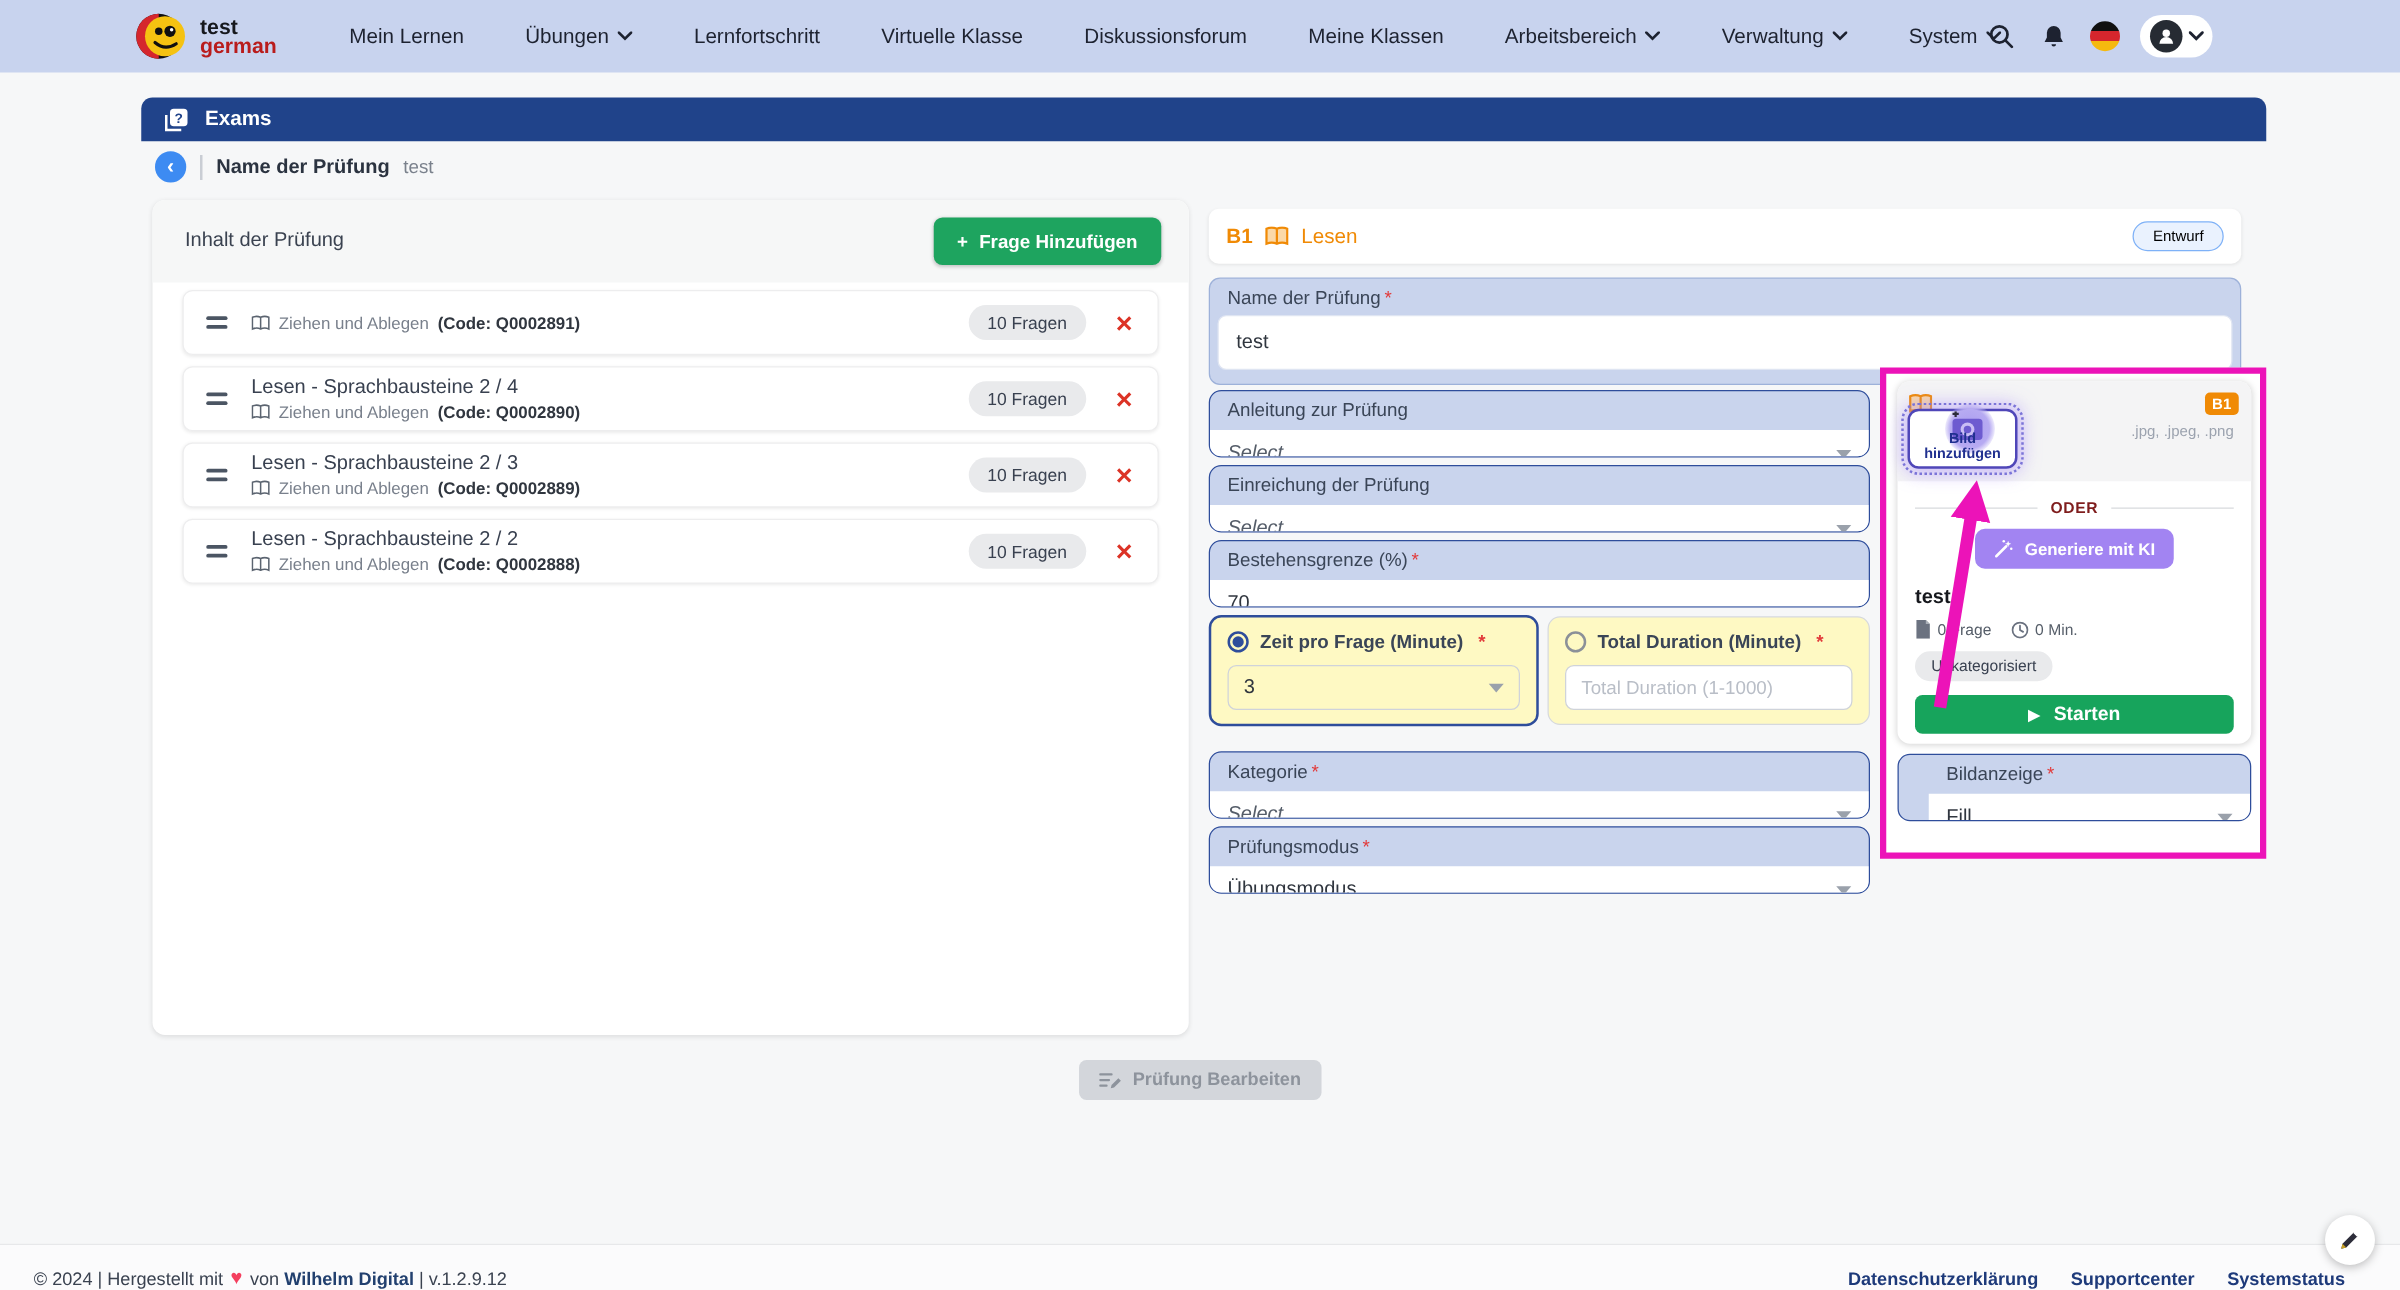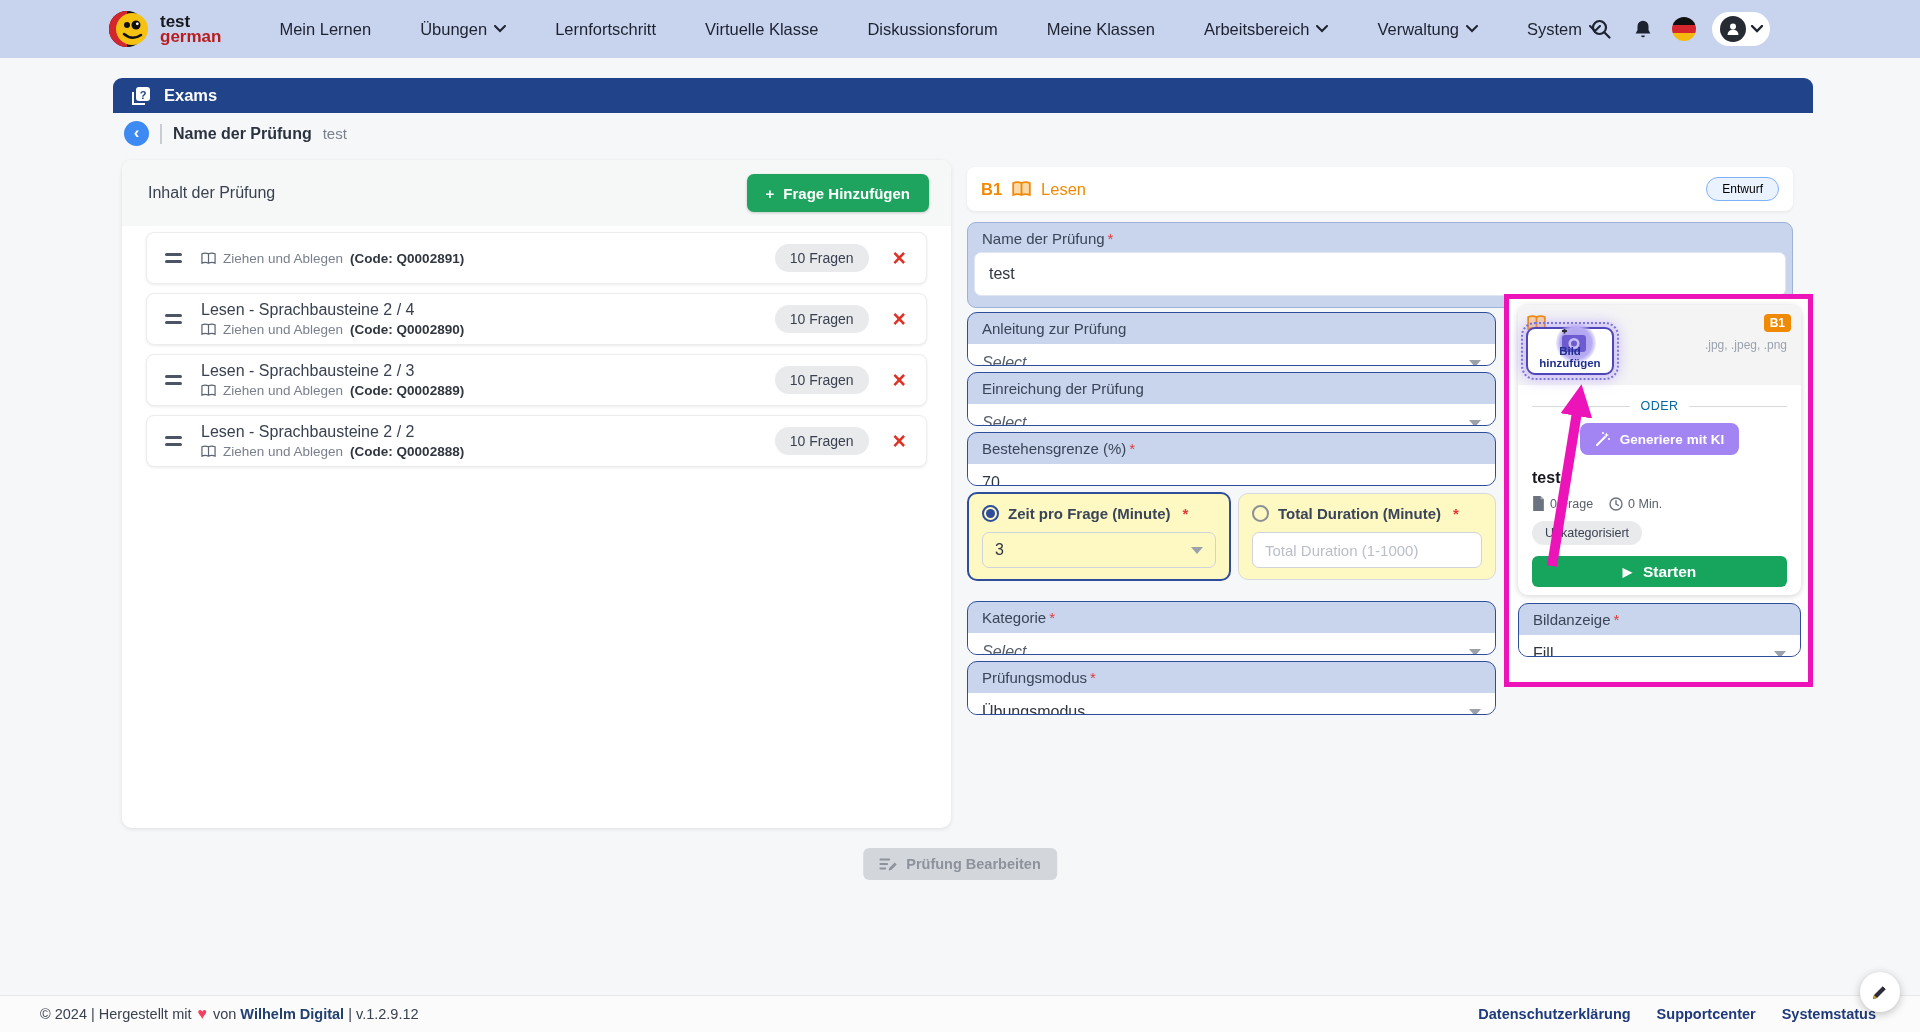--- a/index.html
+++ b/index.html
@@ -111,44 +111,44 @@
     border:2px solid #4f46b8;border-radius:9px;outline:2px dotted #7b74d8;outline-offset:3px;
     display:flex;flex-direction:column;align-items:center;justify-content:flex-end;padding-bottom:4px;cursor:pointer;
     box-shadow:0 0 14px 4px rgba(167,139,250,.55);}
   .upload-glow{position:absolute;left:28px;top:-6px;width:40px;height:40px;border-radius:50%;
     background:radial-gradient(circle,#a99bf0 0%,#b7abf2 55%,rgba(183,171,242,0) 75%);}
   .upload-label{position:relative;font-size:11.5px;font-weight:bold;color:#20308f;}
   .cam{position:absolute;left:30px;top:0px;}
   .file-types{position:absolute;right:14px;top:33px;font-size:12px;color:#9ca3af;}
   .oder-row{display:flex;align-items:center;gap:10px;margin:14px 14px 0;}
   .oder-row .line{flex:1;height:1px;background:#d8dadd;}
-  .oder-row .txt{font-size:12.5px;font-weight:normal;color:#0369a1;letter-spacing:.5px;}
+  .oder-row .txt{font-size:12.5px;font-weight:bold;color:#7f1d1d;letter-spacing:.5px;}
   .ai-btn{display:flex;align-items:center;gap:9px;margin:10px auto 0;background:var(--purple);color:#fff;
     border:none;border-radius:8px;padding:8px 15px;font-size:13.5px;font-weight:bold;cursor:pointer;}
   .pv-title{margin:14px 14px 0;font-size:16px;font-weight:bold;color:#16181d;}
   .pv-meta{display:flex;align-items:center;gap:16px;margin:9px 14px 0;font-size:12.5px;color:#565e69;}
   .pv-meta .m{display:flex;align-items:center;gap:5px;}
   .pv-chip{display:inline-block;margin:10px 14px 0;background:#e9eaec;border-radius:14px;
     padding:5px 13px;font-size:12.5px;color:#394150;}
   .start-btn{display:flex;align-items:center;justify-content:center;gap:11px;margin:11px 14px 0;
     width:255px;height:31px;background:#17a45c;color:#fff;border:none;border-radius:6px;
     font-size:15.5px;font-weight:bold;cursor:pointer;}
   .start-btn .play{font-size:12px;}
   .bildanzeige{position:absolute;left:9px;top:304px;width:283px;}
-  .bildanzeige .field{margin-bottom:0;}
+  .bildanzeige .field{margin-bottom:0;padding-left:24px;}
 
   
   .annot-arrow{position:absolute;left:1530px;top:368px;width:80px;height:210px;pointer-events:none;}
 
   
   .submit-disabled{position:absolute;left:50%;transform:translateX(-50%);top:848px;height:32px;
     display:flex;align-items:center;gap:9px;background:#d3d6db;color:#8d939c;border:none;border-radius:6px;
     padding:0 16px;font-size:14.5px;font-weight:bold;cursor:not-allowed;}
   .footer{position:absolute;left:0;top:995px;width:1920px;height:37px;background:#fbfbfc;
-    border-top:1px solid #e7e8ea;display:flex;align-items:center;padding:0 44px 0 40px;font-size:14.5px;color:#3a4250;}
+    border-top:1px solid #e7e8ea;display:flex;align-items:flex-end;padding:0 44px 0 27px;font-size:14.5px;color:#3a4250;}
   .footer .heart{color:#f43f5e;font-size:16px;margin:0 6px;}
   .company{font-weight:bold;color:#22406f;margin:0 4px;cursor:pointer;}
   .f-links{margin-left:auto;display:flex;gap:26px;}
   .f-links a{font-weight:bold;color:#1e3a7a;text-decoration:none;font-size:14.5px;cursor:pointer;}
   .fab{position:absolute;left:1860px;top:972px;width:40px;height:40px;border-radius:50%;background:#fff;
     box-shadow:0 2px 8px rgba(0,0,0,.25);border:none;display:flex;align-items:center;justify-content:center;cursor:pointer;}
 </style>
 </head>
 <body>
 

